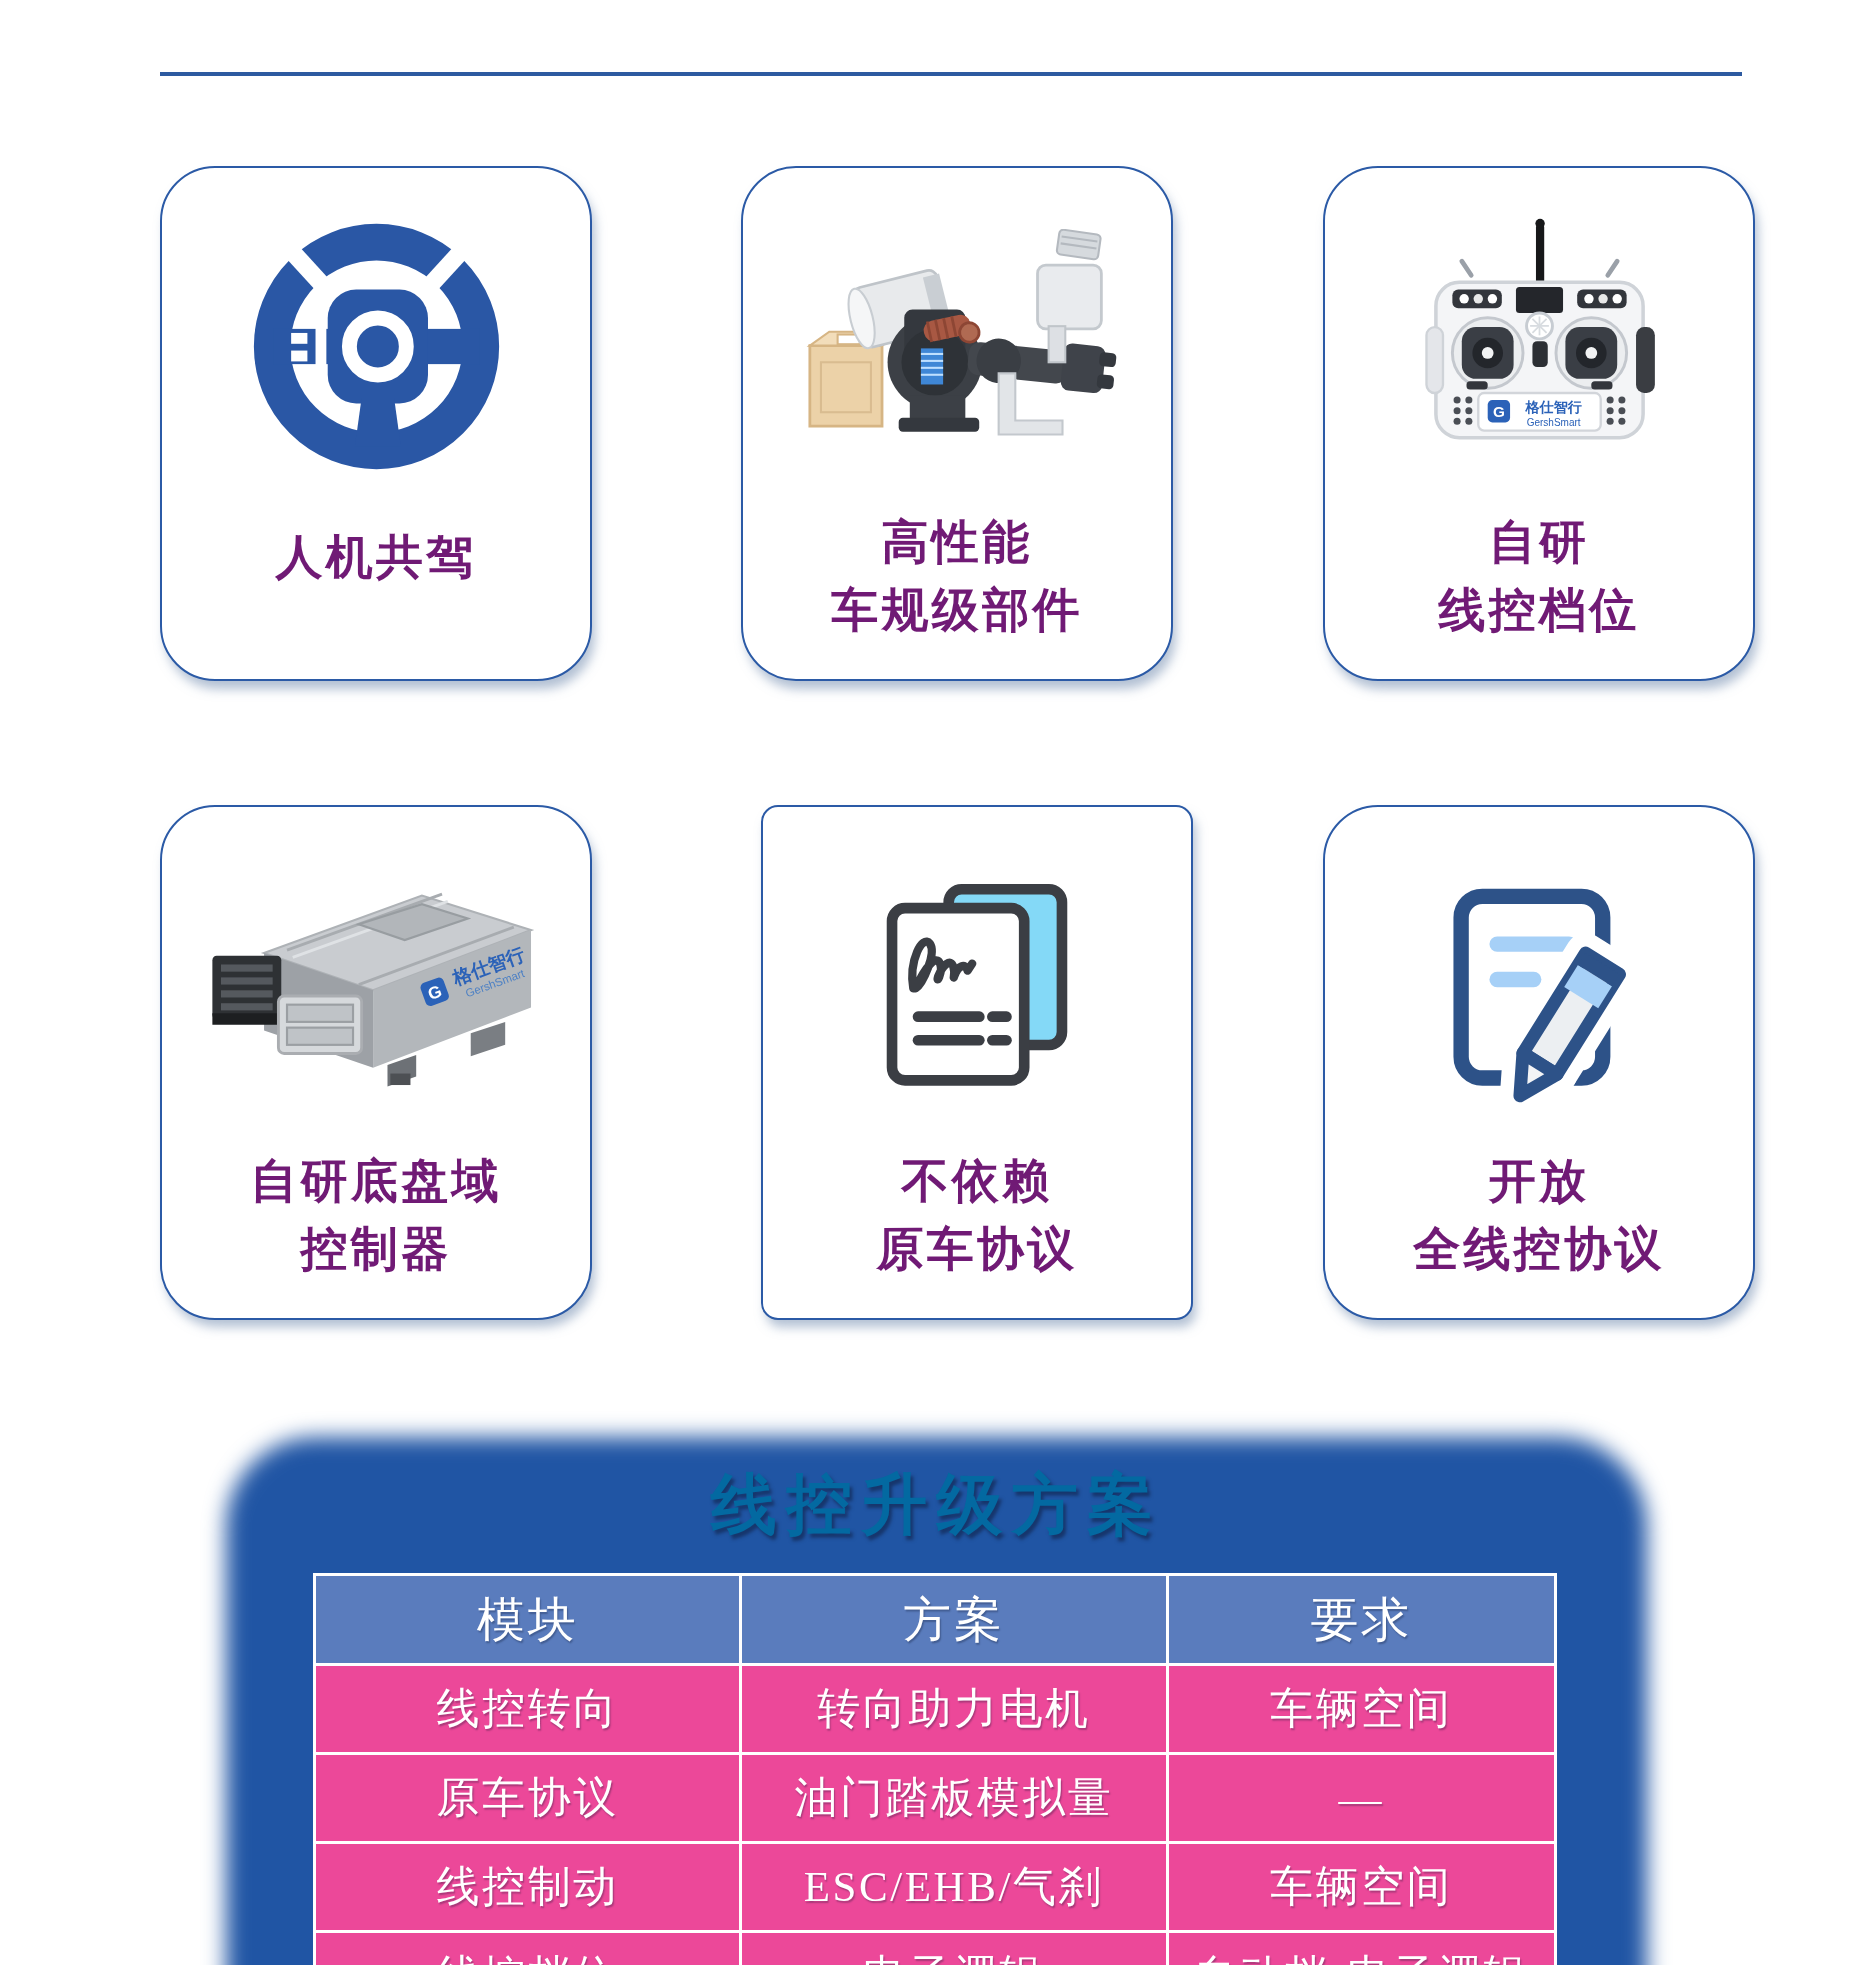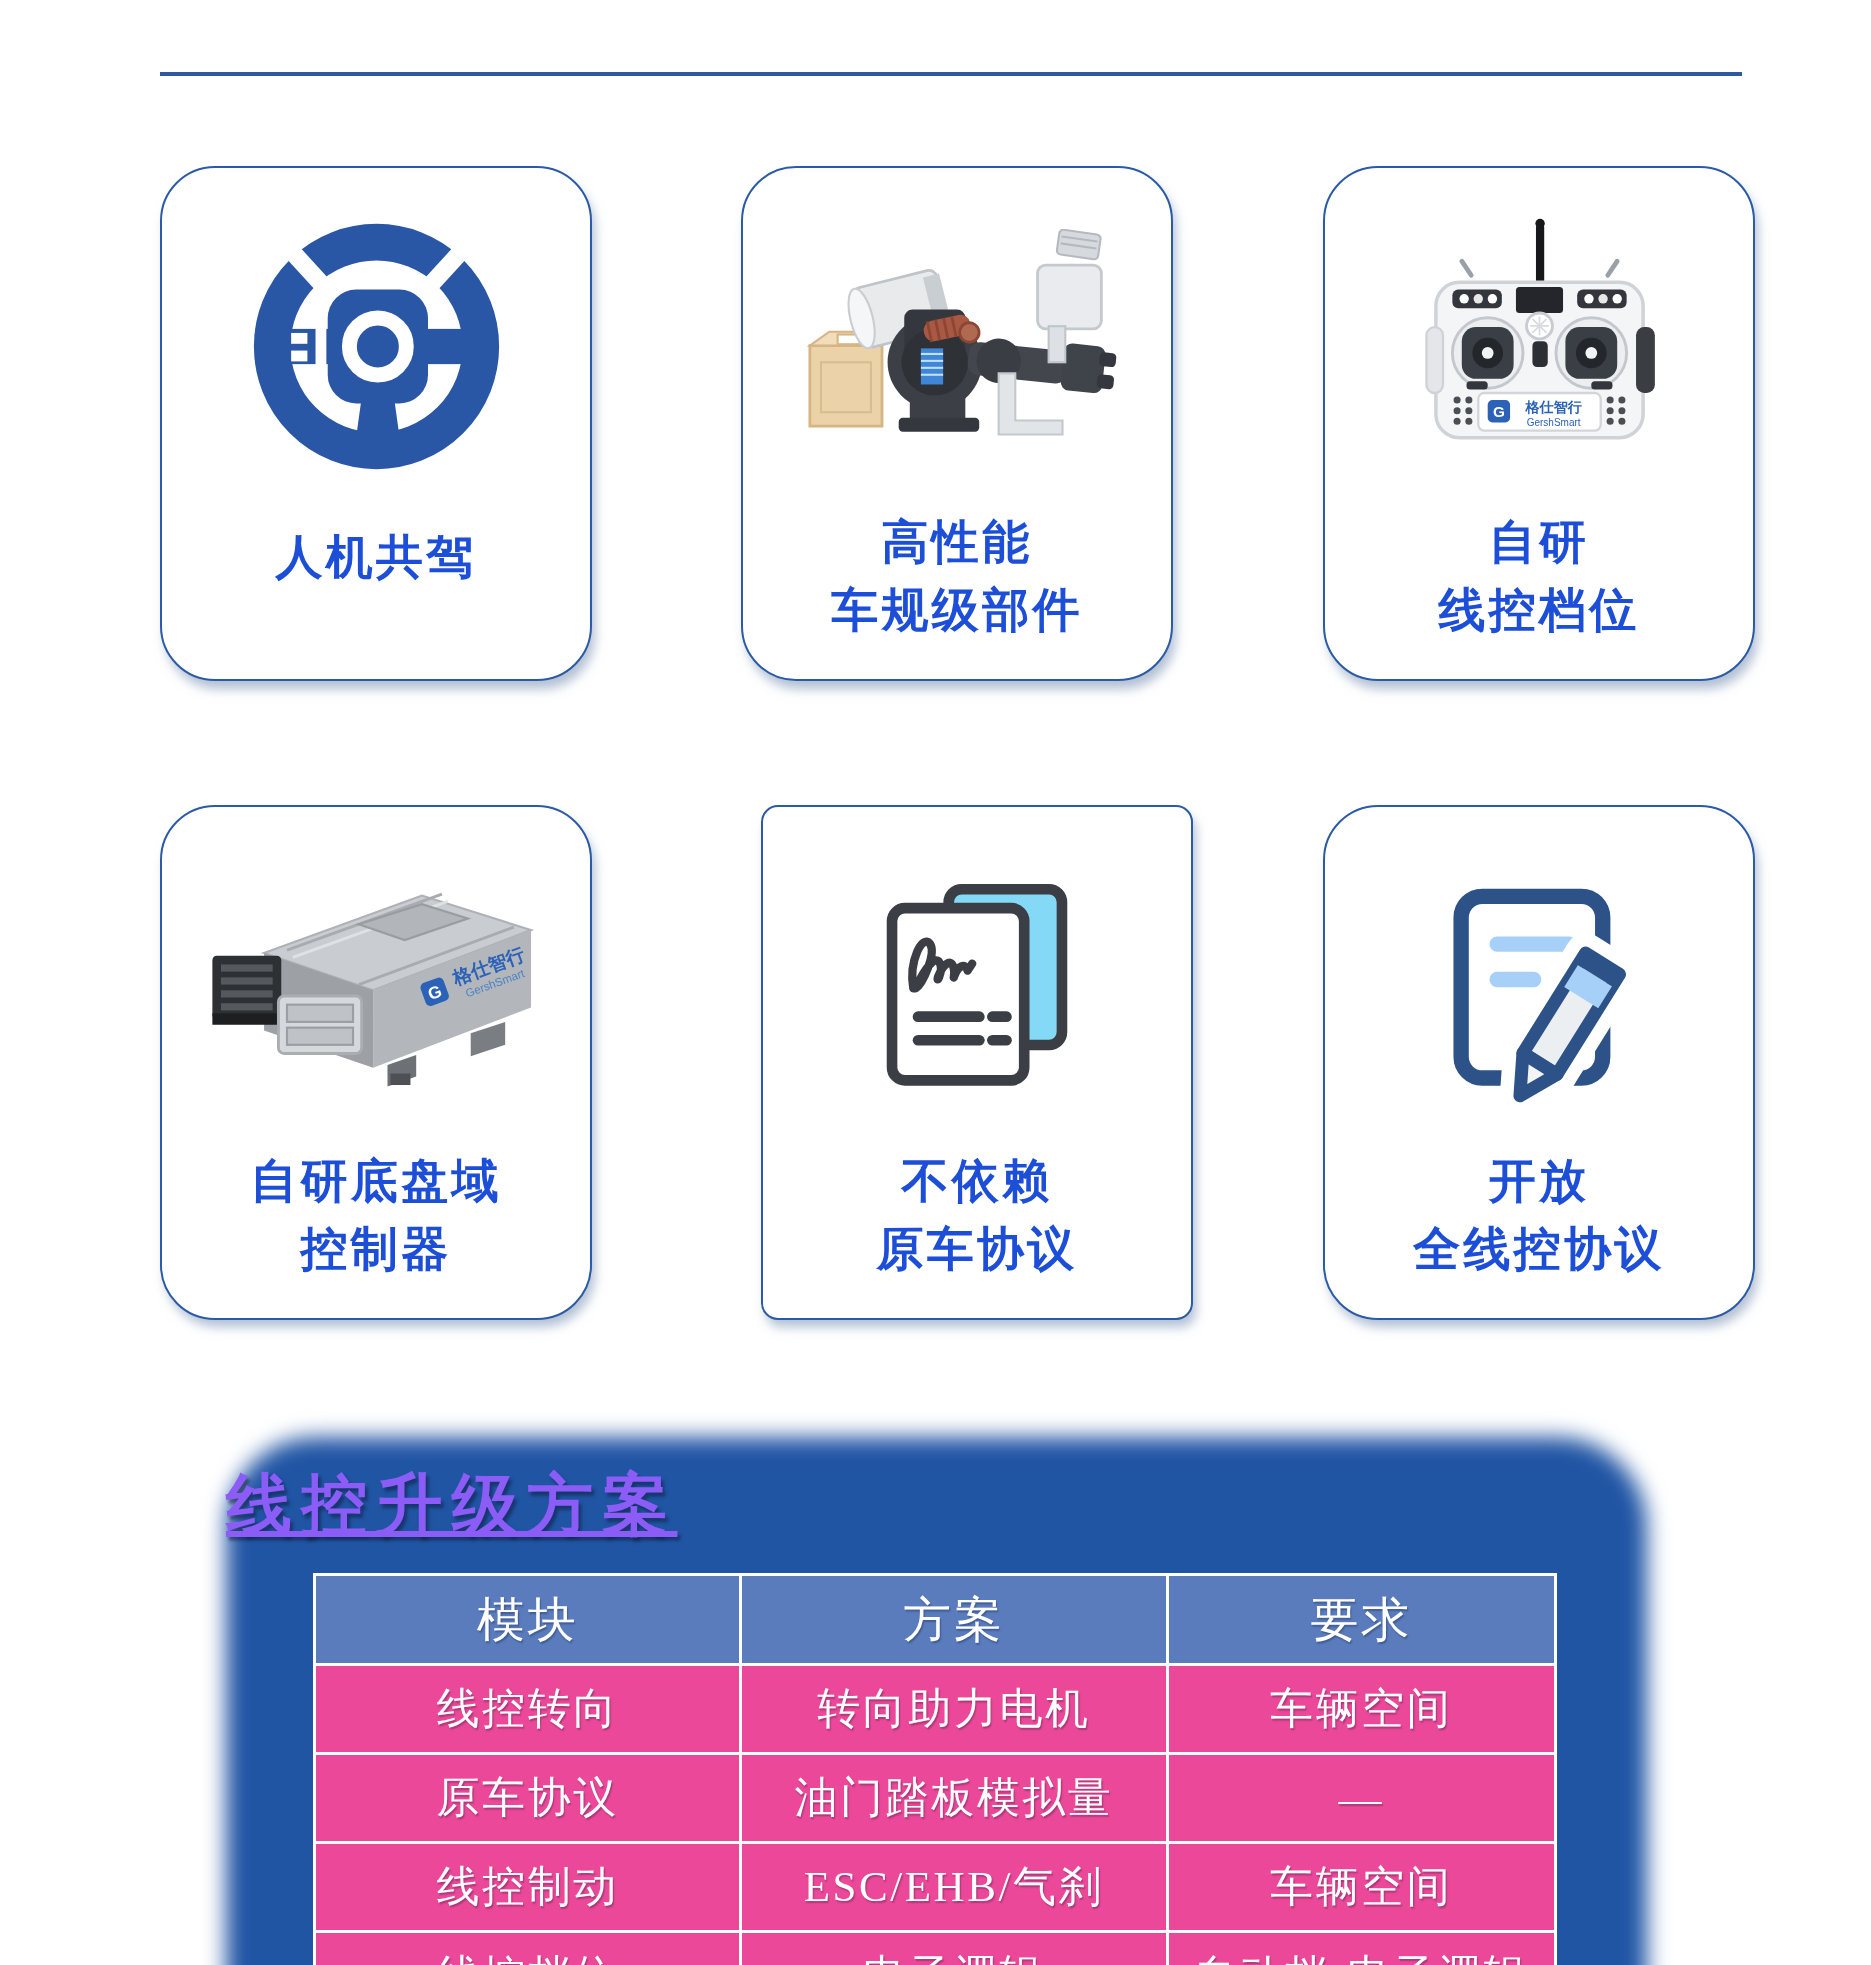--- a/index.html
+++ b/index.html
@@ -13,34 +13,33 @@
   .card{
     position:absolute;width:428px;height:511px;background:#ffffff;
     border:2.8px solid #2b5aa6;border-radius:55px;
     box-shadow:3.9px 8.6px 10.2px -1.6px rgba(115,140,175,0.55);
   }
   .c1{left:160px;top:166px;}  .c2{left:741px;top:166px;}  .c3{left:1323px;top:166px;}
   .c4{left:160px;top:805px;} .c5{left:761px;top:805px;border-radius:17px;} .c6{left:1323px;top:805px;}
   .icon-wrap{position:absolute;left:0;right:0;top:5%;height:60%;display:flex;align-items:center;justify-content:center;}
   .label{
     position:absolute;left:0;right:0;top:66.5%;text-align:center;
-    color:#1d4ed8;font-size:47px;font-weight:600;line-height:1.45;letter-spacing:0.07em;
+    color:#701a75;font-size:47px;font-weight:600;line-height:1.45;letter-spacing:0.07em;
   }
   .label span{display:block;}
   .single .label{top:69.5%;}
   
   .panel-blur{
     position:absolute;left:226px;top:1437px;width:1421px;height:780px;
     background:#2055a4;border-radius:90px;filter:blur(10.6px);
   }
   .panel-title{
-    position:absolute;left:226px;top:1460px;width:1421px;text-align:left;
-    color:#8b5cf6;font-size:66px;font-weight:700;letter-spacing:0.14em;
+    position:absolute;left:226px;top:1460px;width:1421px;text-align:center;
+    color:#0369a1;font-size:66px;font-weight:700;letter-spacing:0.14em;
     text-shadow:2.8px 3.5px 3.5px rgba(15,28,60,0.55);
-    text-decoration:underline;
   }
   table.plan{
     position:absolute;left:313px;top:1573px;width:1244px;
     border-collapse:collapse;table-layout:fixed;
   }
   table.plan td,table.plan th{
     border:3.1px solid #ffffff;color:#ffffff;text-align:center;vertical-align:middle;
     font-weight:500;letter-spacing:0.06em;text-shadow:1.2px 1.6px 1.6px rgba(10,20,45,0.30);
     font-family:"Liberation Serif","DejaVu Serif",serif;
     margin-top:24px;

